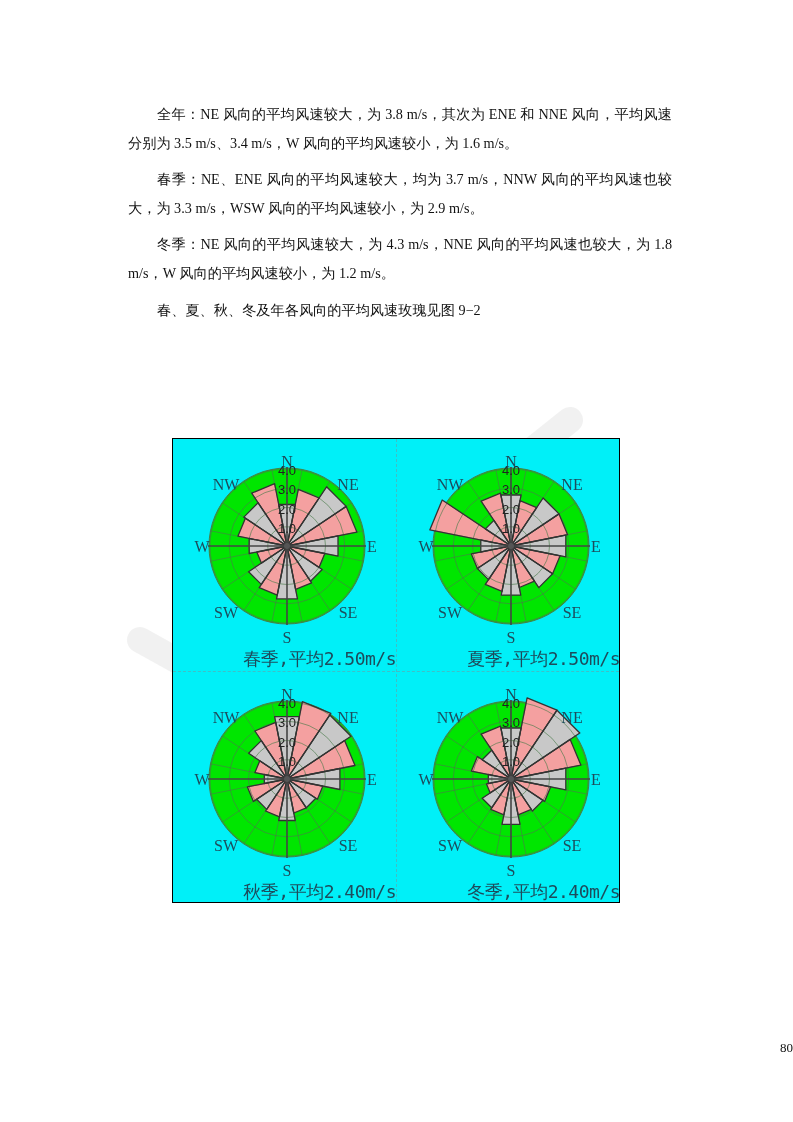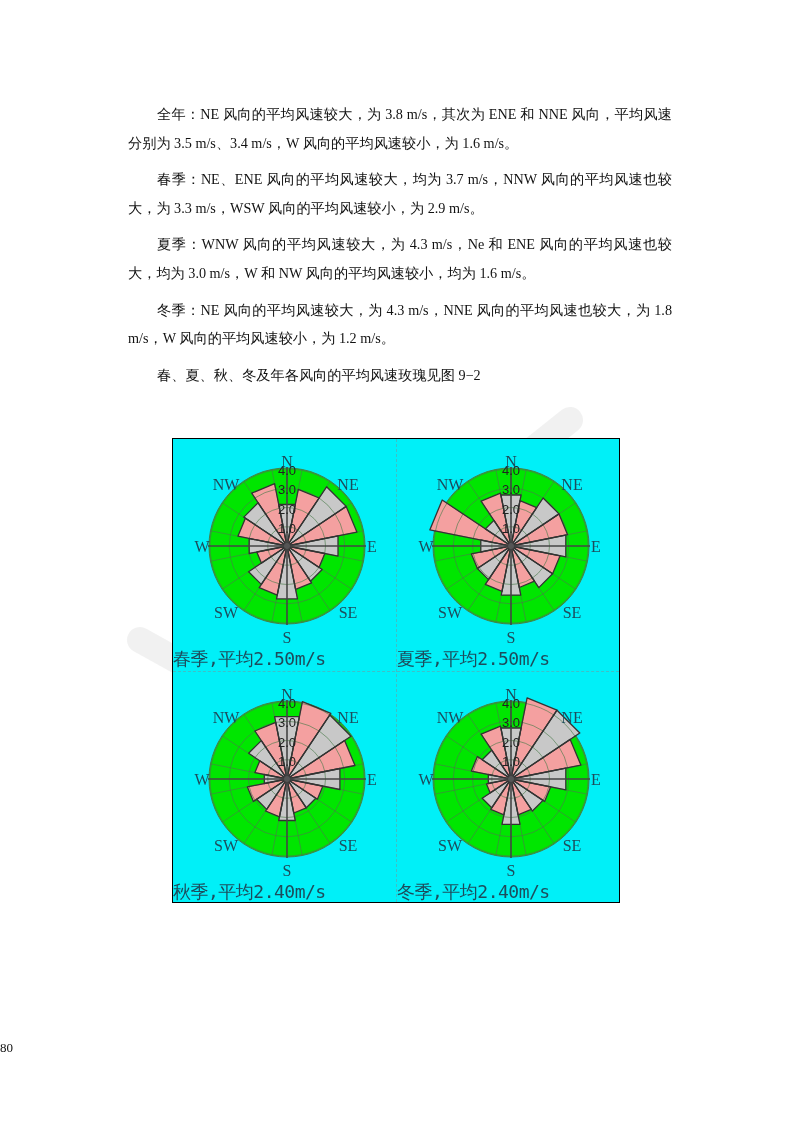--- a/index.html
+++ b/index.html
@@ -9,38 +9,37 @@
                 font-family: "Liberation Serif", "DejaVu Serif", serif; font-size: 14.2px; line-height: 28.6px; }
   .para { margin: 8px; text-indent: 29px; text-align: justify; }
   .chart-box { position: absolute; left: 172px; top: 438px; width: 446px; height: 463px;
                border: 1.5px solid #000; background: #00f0f8; overflow: hidden; }
   .vline { position: absolute; left: 223px; top: 0; width: 0; height: 100%;
            border-left: 1px dashed #3fbfc6; }
   .hline { position: absolute; top: 232px; left: 0; height: 0; width: 100%;
            border-top: 1px dashed #3fbfc6; }
   .quad { position: absolute; width: 223px; height: 232px; }
   .quad svg { position: absolute; left: 0; top: 0; }
-  .caption { position: absolute; left: 0; width: 100%; text-align: left; bottom: 0px;
+  .caption { position: absolute; left: 0; width: 100%; text-align: right; bottom: 0px;
              font-family: "DejaVu Sans Mono", "Liberation Mono", monospace; font-size: 18px;
              color: #1d4c5c; letter-spacing: -0.5px; }
-  .page-num { position: absolute; left: 0; width: 793px; top: 1040px; text-align: left;
+  .page-num { position: absolute; left: 0; width: 793px; top: 1040px; text-align: right;
               font-family: "Liberation Serif", serif; font-size: 13px; }
   .watermark { position: absolute; left: 0; top: 0; pointer-events: none; }
 </style>
 </head>
 <body>
 
 <svg class="watermark" width="793" height="1122" viewBox="0 0 793 1122">
   <path d="M140 640 L230 690 L570 420" fill="none" stroke="#e6e6e6" stroke-opacity="0.55" stroke-width="26" stroke-linecap="round" stroke-linejoin="round"></path>
 </svg>
 
 <div class="text-block">
   <p class="para">全年：NE 风向的平均风速较大，为 3.8 m/s，其次为 ENE 和 NNE 风向，平均风速分别为 3.5 m/s、3.4 m/s，W 风向的平均风速较小，为 1.6 m/s。</p>
   <p class="para">春季：NE、ENE 风向的平均风速较大，均为 3.7  m/s，NNW 风向的平均风速也较大，为 3.3 m/s，WSW 风向的平均风速较小，为 2.9 m/s。</p>
-  <p class="para">夏季：WNW 风向的平均风速较大，为 4.3 m/s，Ne 和 ENE 风向的平均风速也较大，均为 3.0 m/s，W 和 NW 风向的平均风速较小，均为 1.6 m/s。</p>
   <p class="para">冬季：NE 风向的平均风速较大，为 4.3 m/s，NNE 风向的平均风速也较大，为 1.8 m/s，W 风向的平均风速较小，为 1.2 m/s。</p>
   <p class="para">春、夏、秋、冬及年各风向的平均风速玫瑰见图 9−2</p>
 </div>
 
 <div class="chart-box">
   <div class="vline"></div>
   <div class="hline"></div>
 
   <div class="quad" style="left:0;top:0;">
     <svg width="223" height="232">

